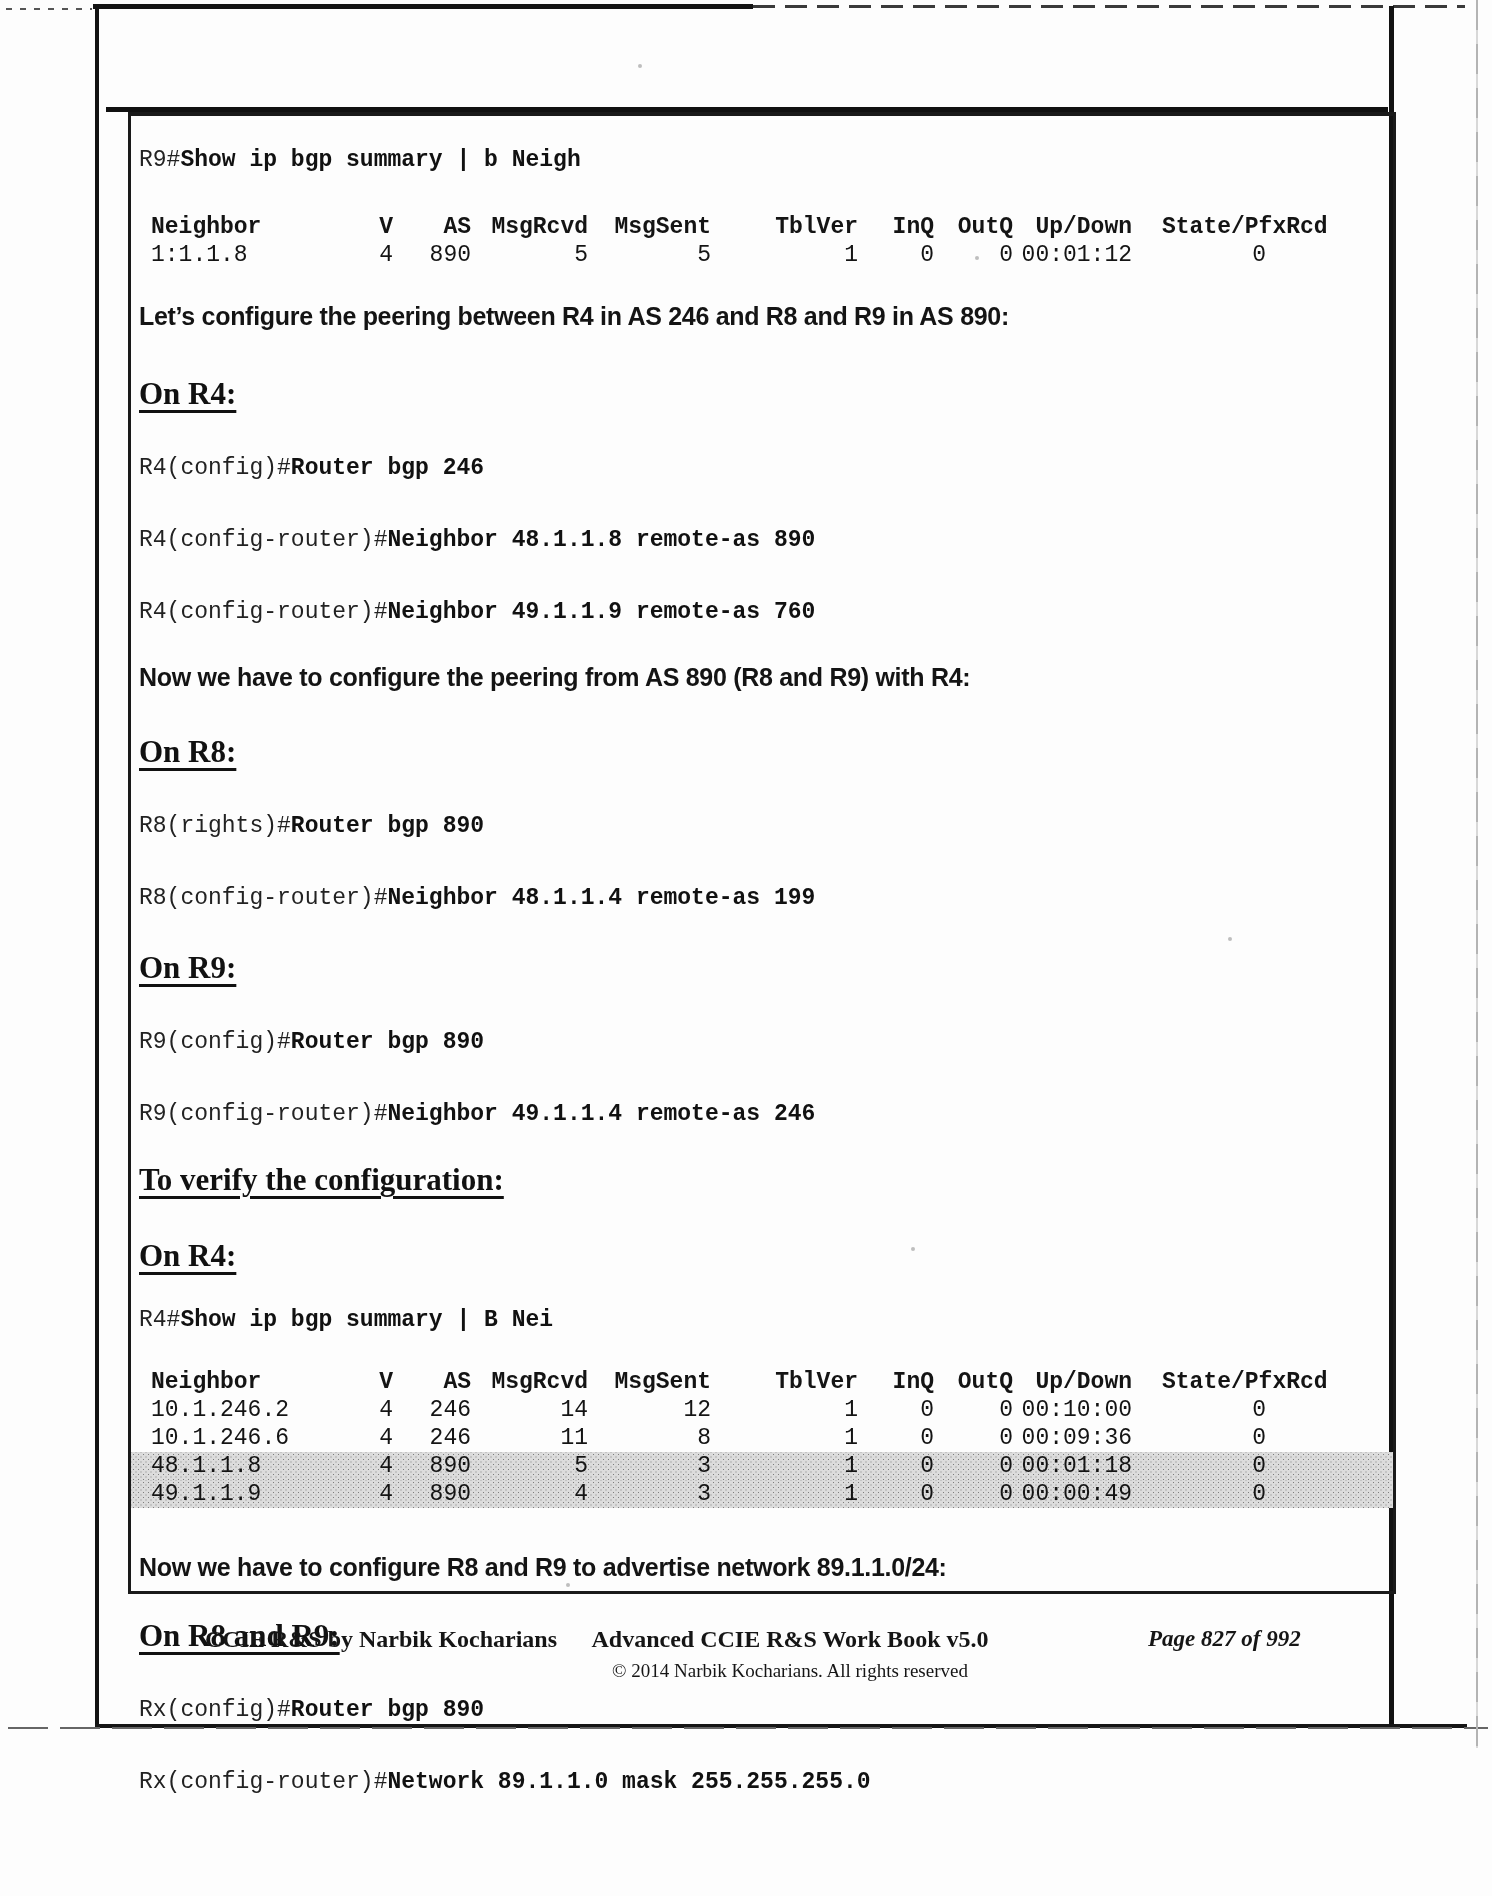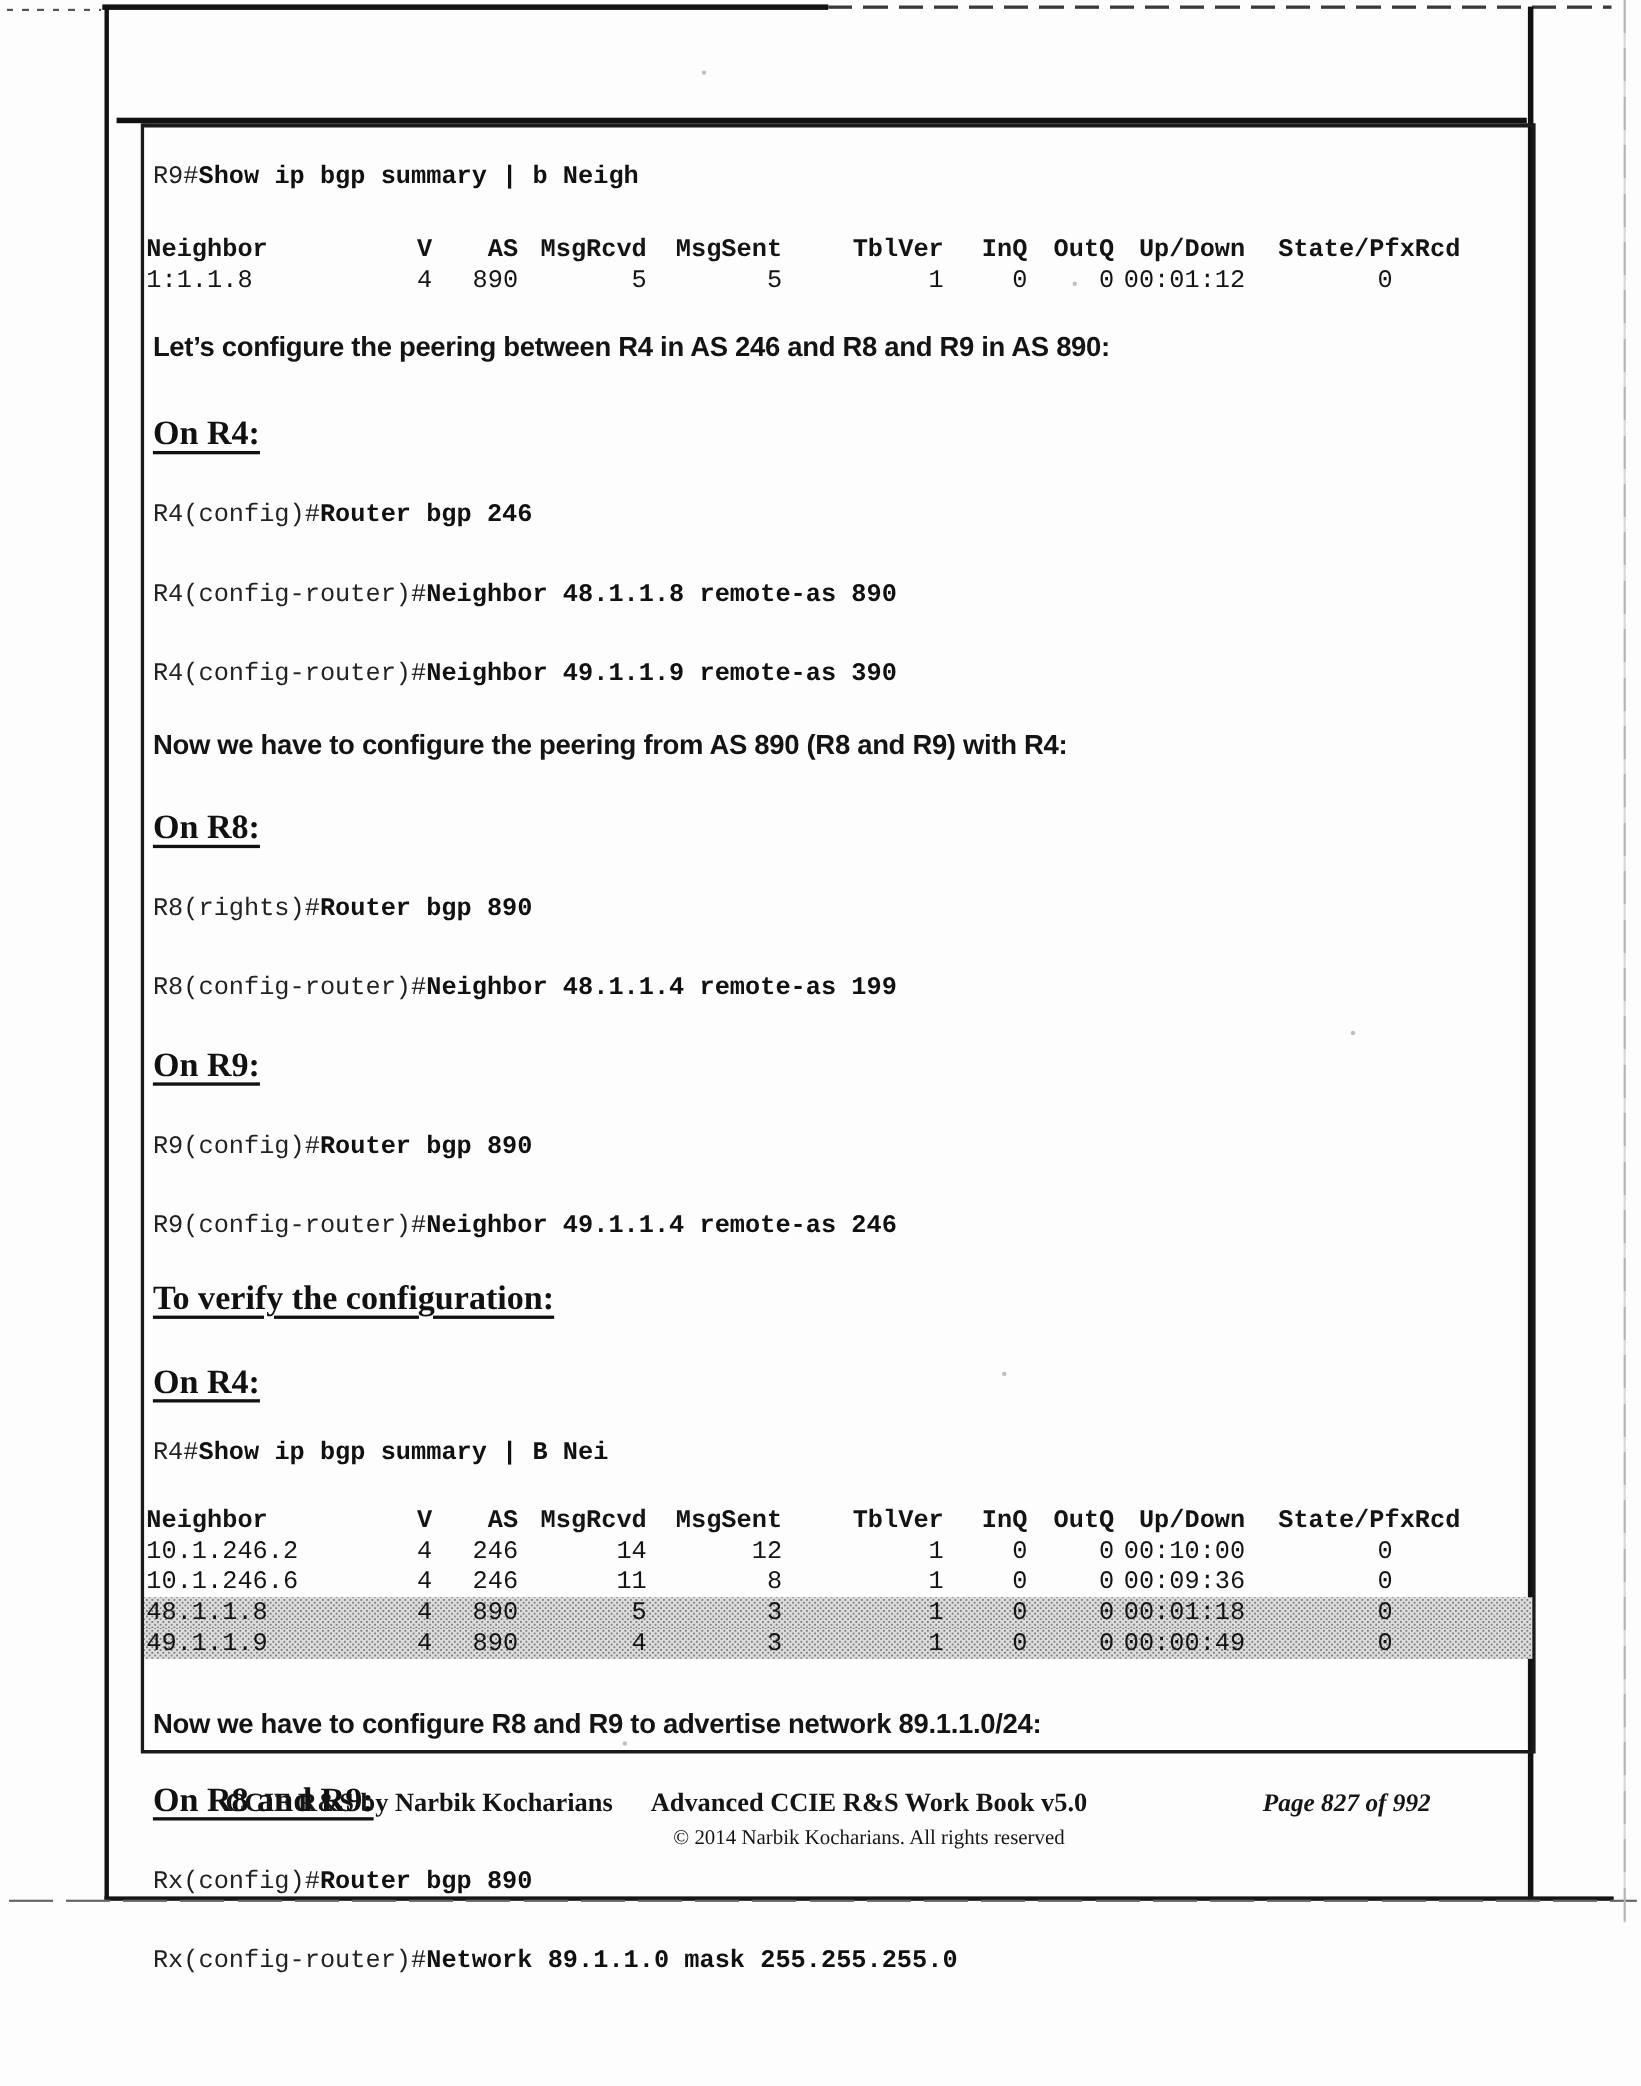--- a/index.html
+++ b/index.html
@@ -49,21 +49,21 @@
   .heading{margin:0 0 0 8px;font-family:"Liberation Serif","DejaVu Serif",serif;
     font-weight:700;font-size:31px;line-height:36px;color:#111;
     text-decoration:underline;text-decoration-thickness:2.5px;text-underline-offset:6px;}
 
   
   .bgp-table{margin-left:0;font-family:"Liberation Mono","DejaVu Sans Mono",monospace;
     font-size:23px;color:#141414;}
   .trow{display:flex;height:28px;line-height:28px;}
   .trow.thead{font-weight:700;}
   .tc{flex:none;text-align:right;box-sizing:border-box;overflow:visible;}
-  .c1{width:240px;text-align:left;padding-left:2px;}
+  .c1{width:240px;text-align:left;padding-left:20px;}
   .c2{width:22px;} .c3{width:78px;} .c4{width:117px;} .c5{width:123px;}
   .c6{width:147px;} .c7{width:76px;} .c8{width:79px;text-align:right;} .c9{width:119px;}
   .c10{width:134px;}
   .thead .c10{text-align:left;padding-left:30px;white-space:nowrap;}
   .trow.hl{
     background-color:#dcdcdc;
     background-image:radial-gradient(#7e7e7e 0.9px,transparent 1px),
                      radial-gradient(#7e7e7e 0.9px,transparent 1px);
     background-size:5px 5px;background-position:0 0,2.5px 2.5px;
   }
@@ -147,21 +147,21 @@
       </div>
     </div>
 
     <p class="para s-para1">Let’s configure the peering between R4 in AS 246 and R8 and R9 in AS 890:</p>
 
     <div class="heading s-h-onr4">On R4:</div>
 
     <div class="codeblock s-code-r4">
       <div class="cmdline"><span class="prompt">R4(config)#</span><span class="cmd">Router bgp 246</span></div>
       <div class="cmdline"><span class="prompt">R4(config-router)#</span><span class="cmd">Neighbor 48.1.1.8 remote-as 890</span></div>
-      <div class="cmdline"><span class="prompt">R4(config-router)#</span><span class="cmd">Neighbor 49.1.1.9 remote-as 390</span></div>
+      <div class="cmdline"><span class="prompt">R4(config-router)#</span><span class="cmd">Neighbor 49.1.1.9 remote-as 760</span></div>
     </div>
 
     <p class="para s-para2">Now we have to configure the peering from AS 890 (R8 and R9) with R4:</p>
 
     <div class="heading s-h-onr8">On R8:</div>
 
     <div class="codeblock s-code-r8">
       <div class="cmdline"><span class="prompt">R8(rights)#</span><span class="cmd">Router bgp 890</span></div>
       <div class="cmdline"><span class="prompt">R8(config-router)#</span><span class="cmd">Neighbor 48.1.1.4 remote-as 199</span></div>
     </div>

